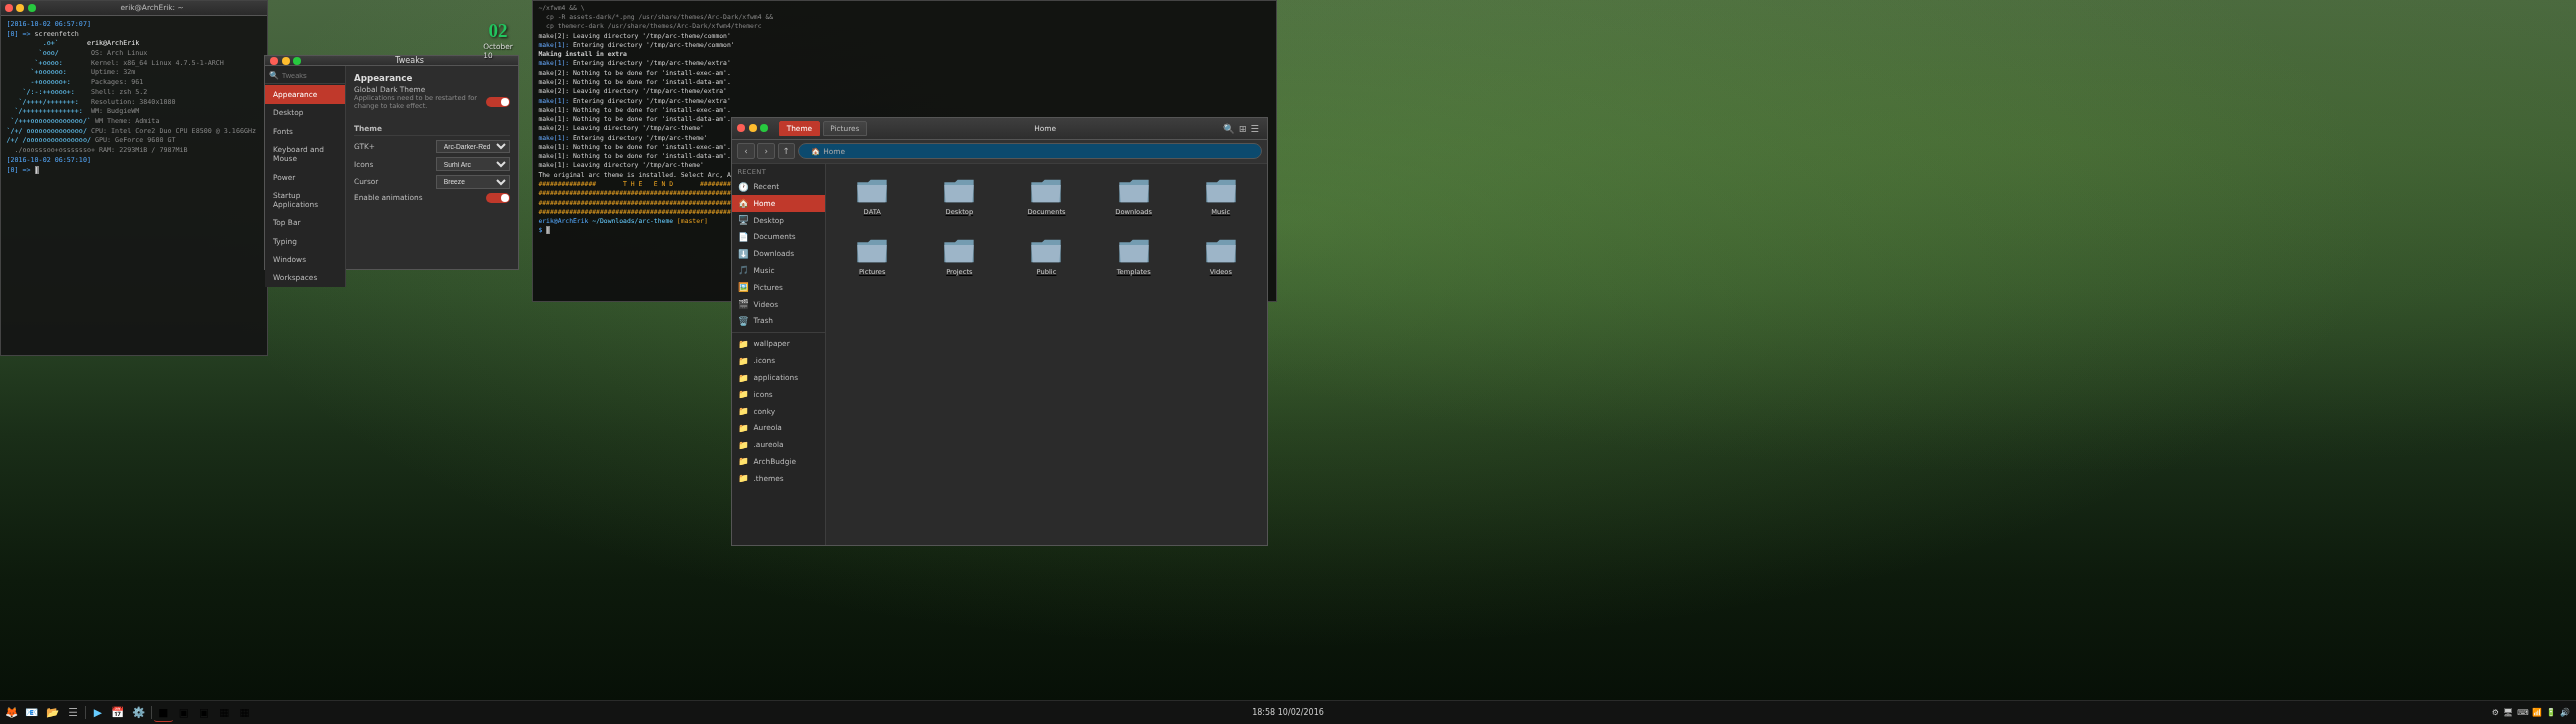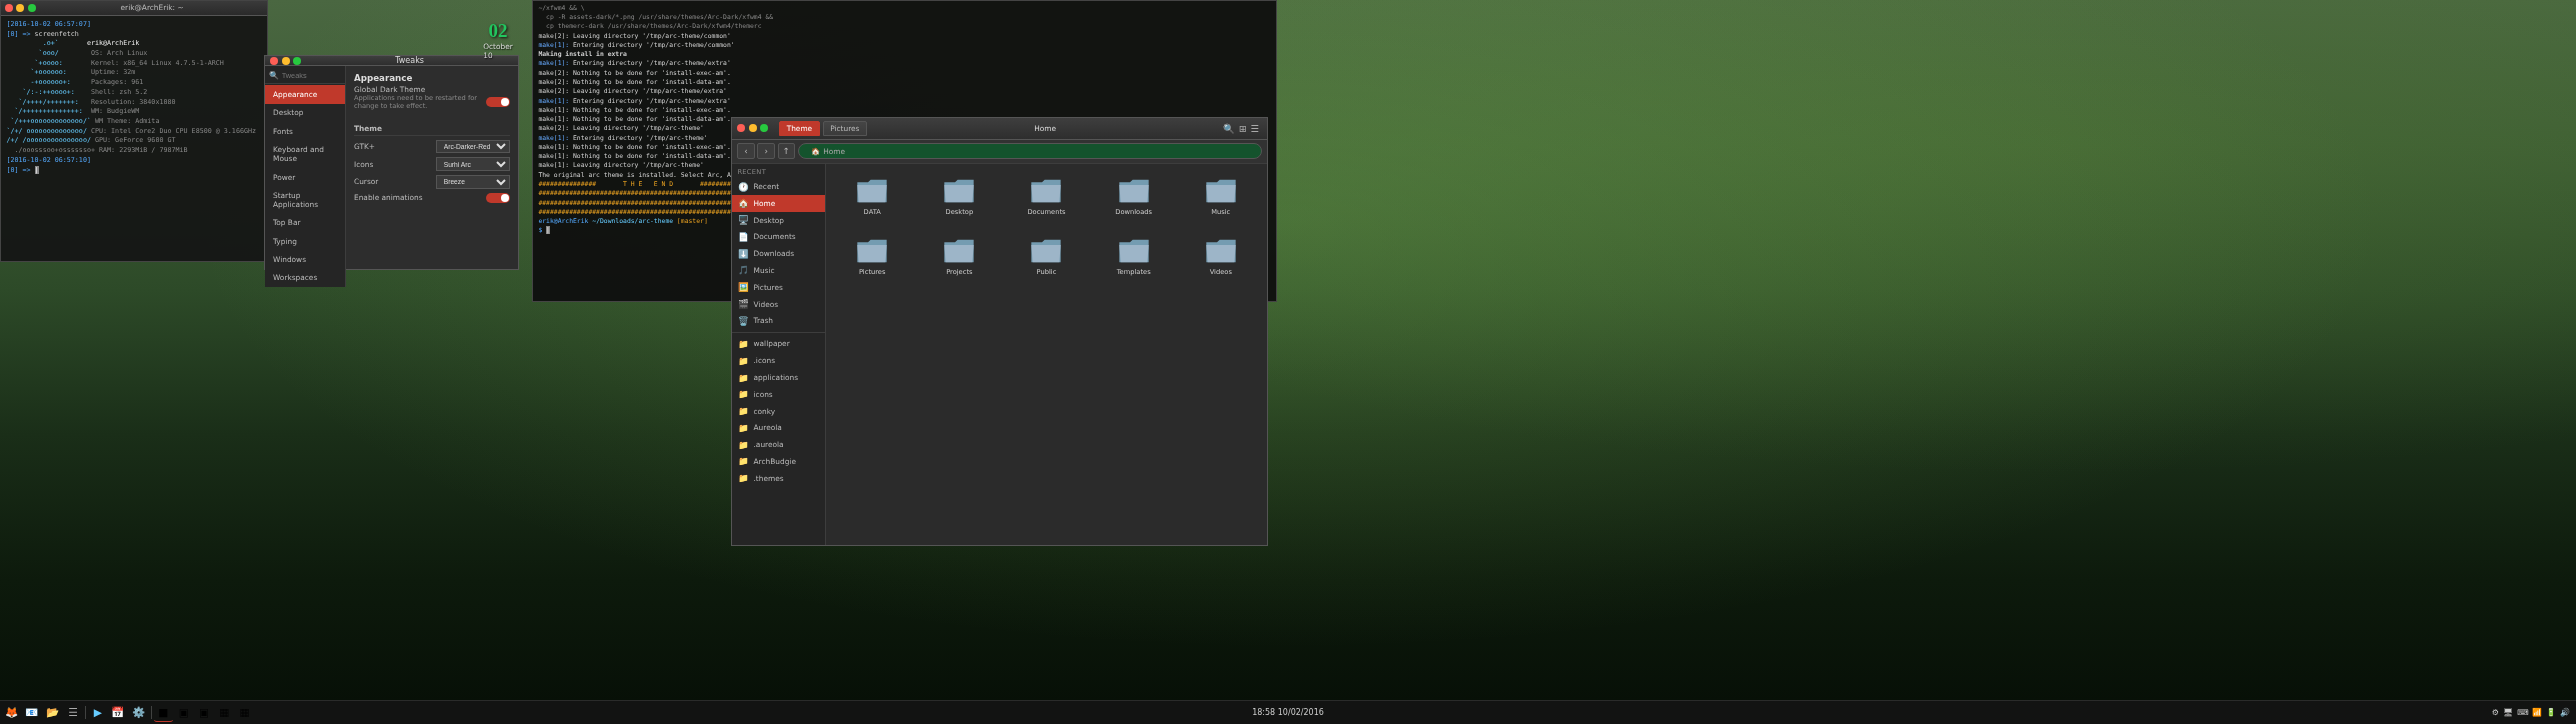--- a/index.html
+++ b/index.html
@@ -87,21 +87,21 @@
       background: rgba(255,255,255,0.2);
       margin: 0 1.3px;
     }
 
     
     .terminal-1 {
       position: absolute;
       left: 0;
       top: 0;
       width: 268px;
-      height: 262px;
+      height: 356px;
       background: rgba(20,20,20,0.93);
       border: 0.7px solid #444;
       z-index: 10;
       display: flex;
       flex-direction: column;
     }
     .window-titlebar {
       height: 14.8px;
       background: linear-gradient(180deg, #3a3a3a, #2a2a2a);
       display: flex;
@@ -321,21 +321,21 @@
       color: #bbb;
       font-size: 8.7px;
       cursor: pointer;
       display: flex;
       align-items: center;
       justify-content: center;
     }
     .fm-address-bar {
       flex: 1;
       height: 16px;
-      background: #14532d;
+      background: #0c4a6e;
       border: 0.7px solid #555;
       border-radius: 8px;
       color: #ddd;
       font-size: 7.4px;
       padding: 0 13px;
       display: flex;
       align-items: center;
     }
     .fm-body {
       display: flex;
@@ -377,20 +377,21 @@
       gap: 10.7px;
     }
     .fm-item {
       display: flex;
       flex-direction: column;
       align-items: center;
       gap: 2.7px;
       cursor: pointer;
       padding: 5.4px;
       border-radius: 2.7px;
+      text-decoration: underline;
     }
     .fm-folder-icon {
       width: 32px;
       height: 28px;
       position: relative;
     }
     .fm-item-name {
       color: #ccc;
       font-size: 6.7px;
       text-align: center;

